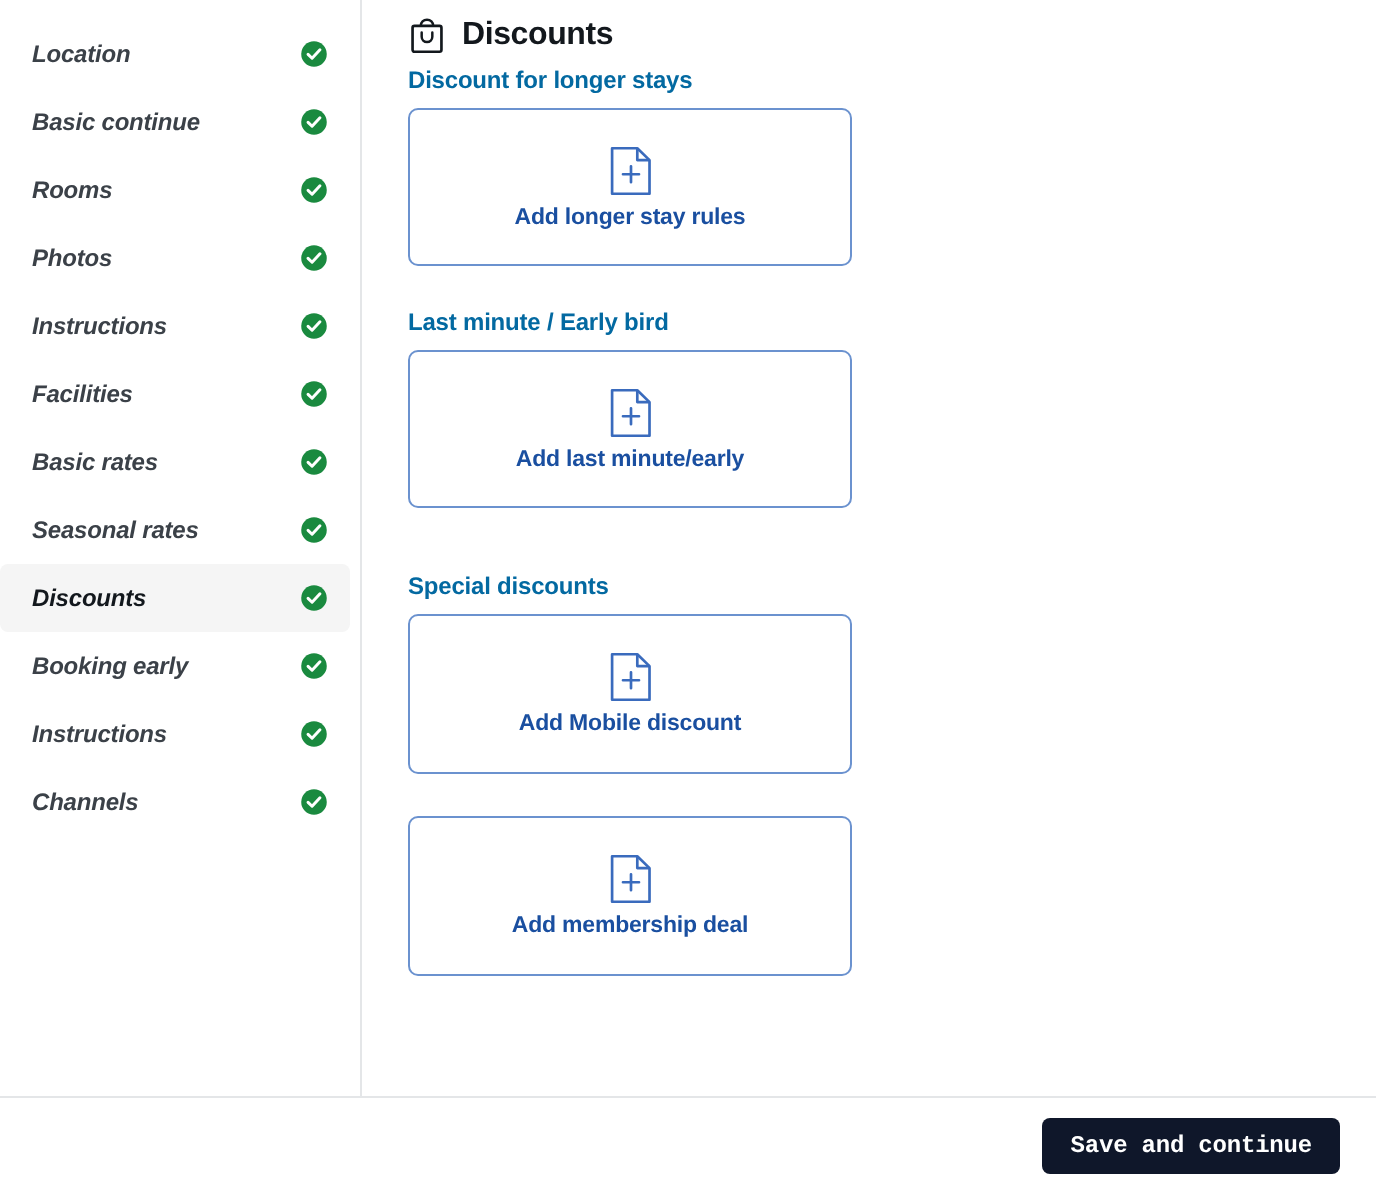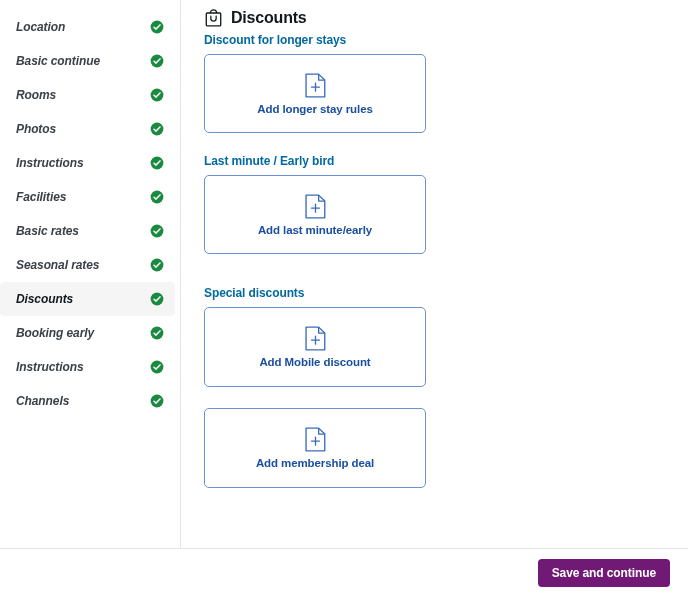--- a/index.html
+++ b/index.html
@@ -154,25 +154,25 @@
     height: 48px;
     border-top: 1px solid #e4e6e8;
     background: #ffffff;
     display: flex;
     align-items: center;
     justify-content: flex-end;
     padding-right: 18px;
   }
 
   .primary-btn {
-    background: #701a75;
+    background: #0f172a;
     color: #ffffff;
     border: none;
     border-radius: 4px;
-    font-family: Liberation Sans, sans-serif;
+    font-family: Liberation Mono, monospace;
     font-size: 12px;
     font-weight: bold;
     letter-spacing: -0.1px;
     padding: 0 14px;
     height: 28px;
     cursor: pointer;
   }
 </style>
 </head>
 <body>

